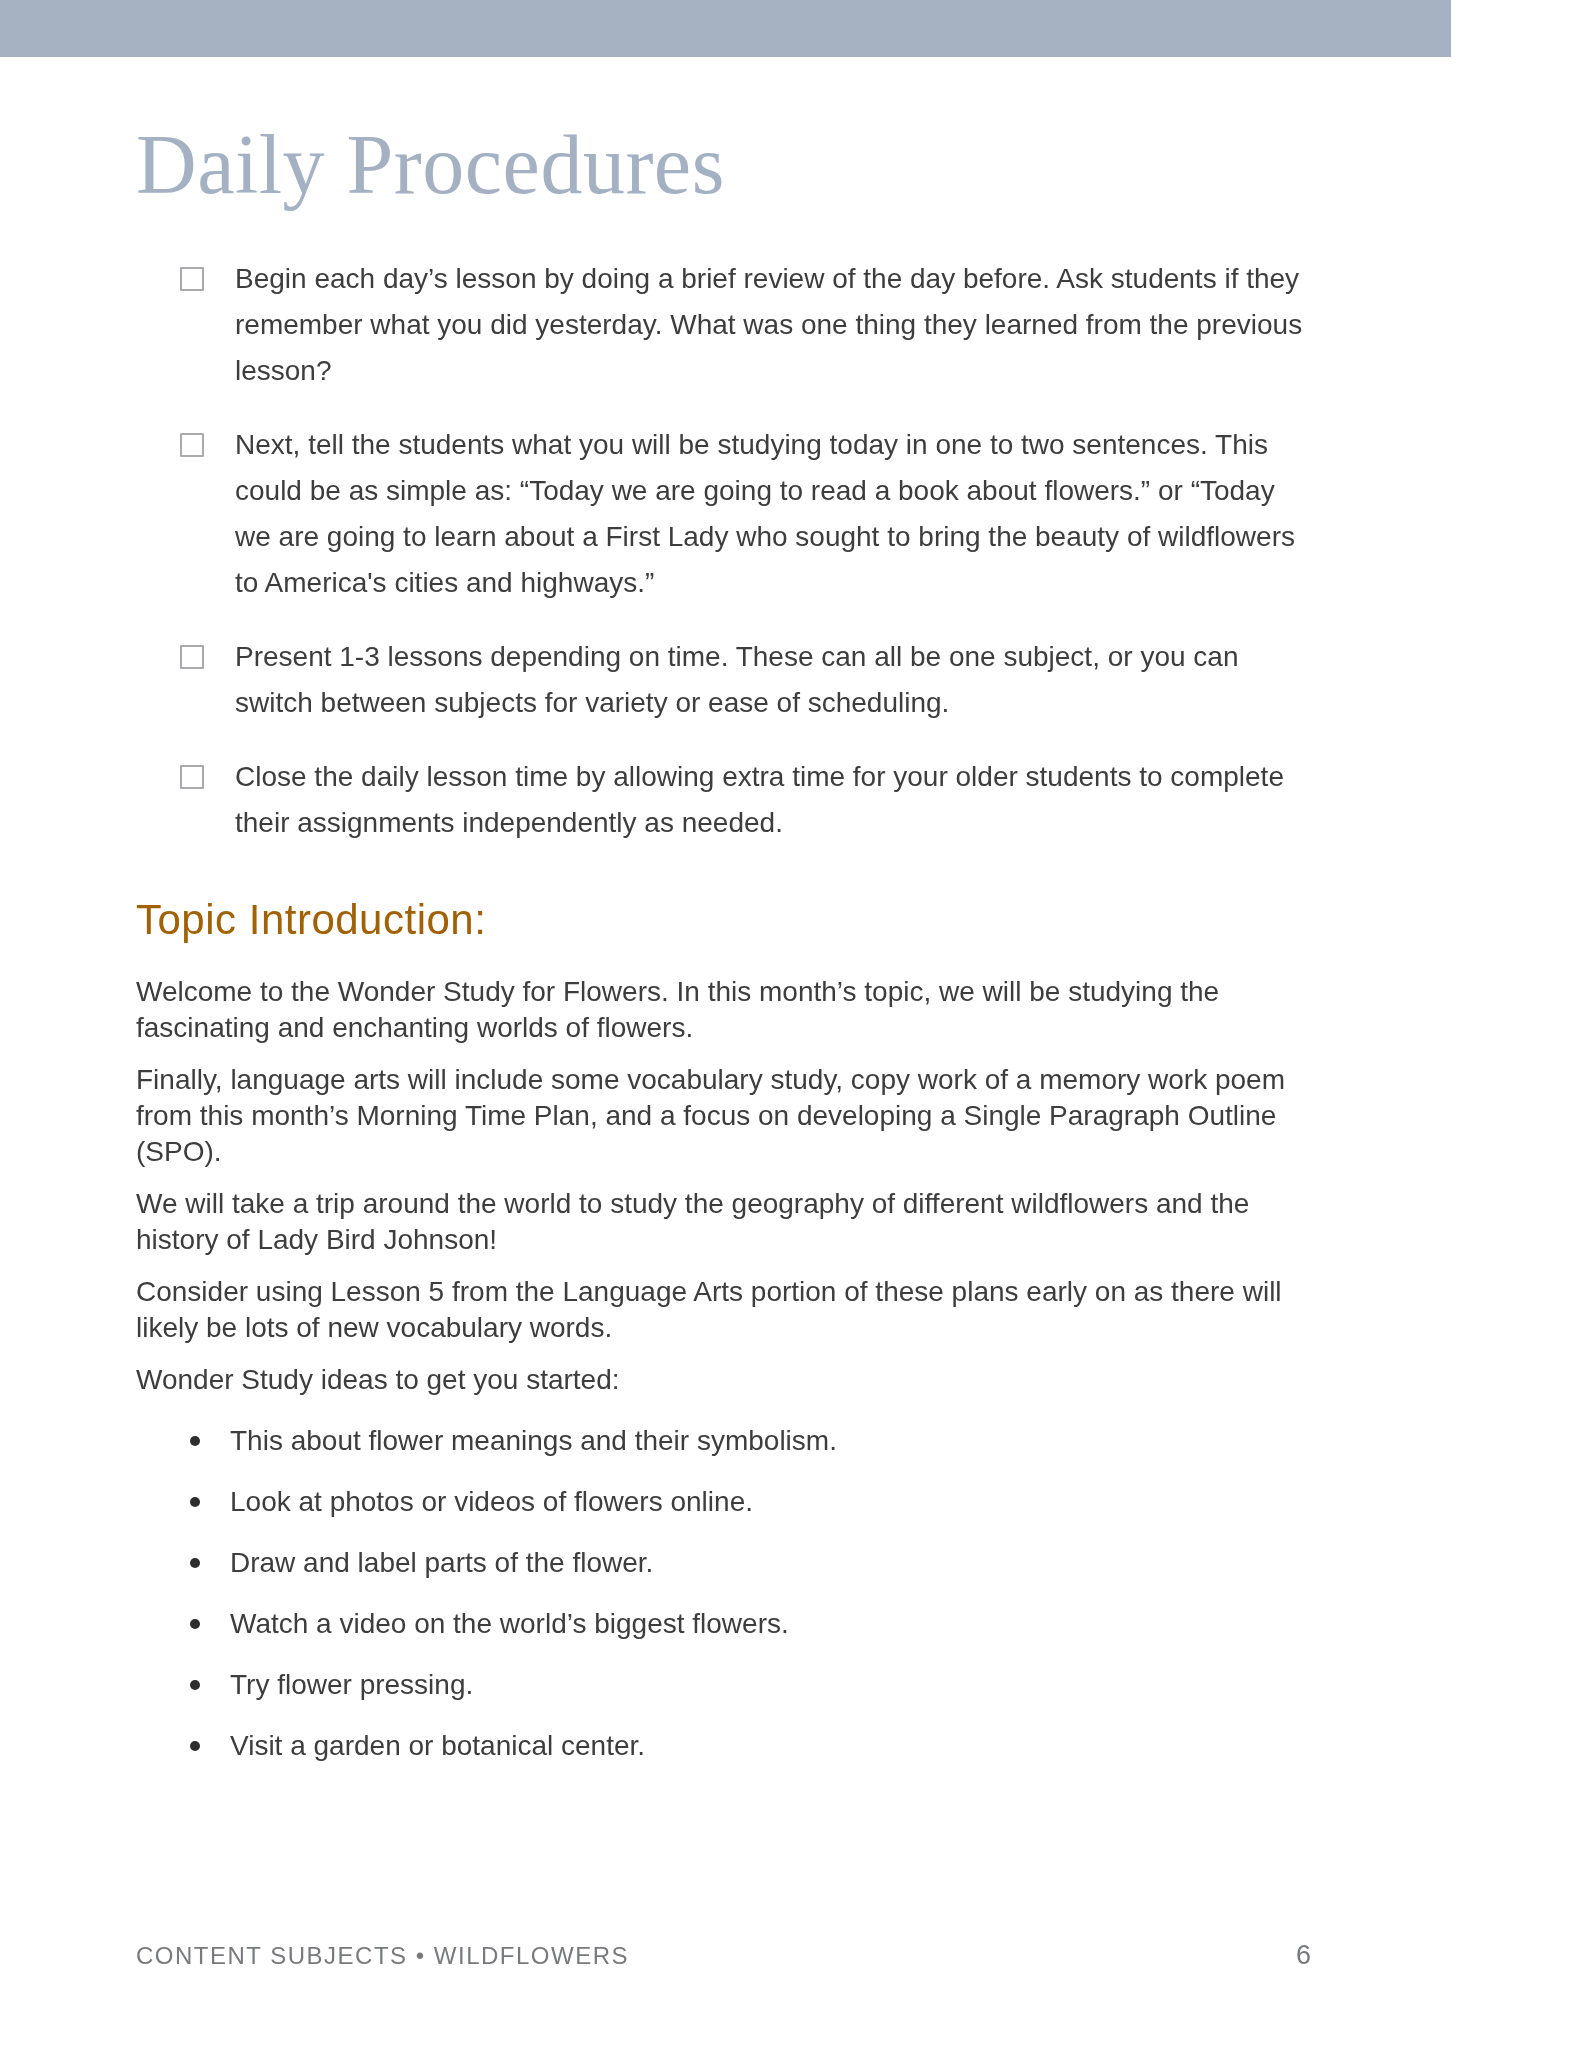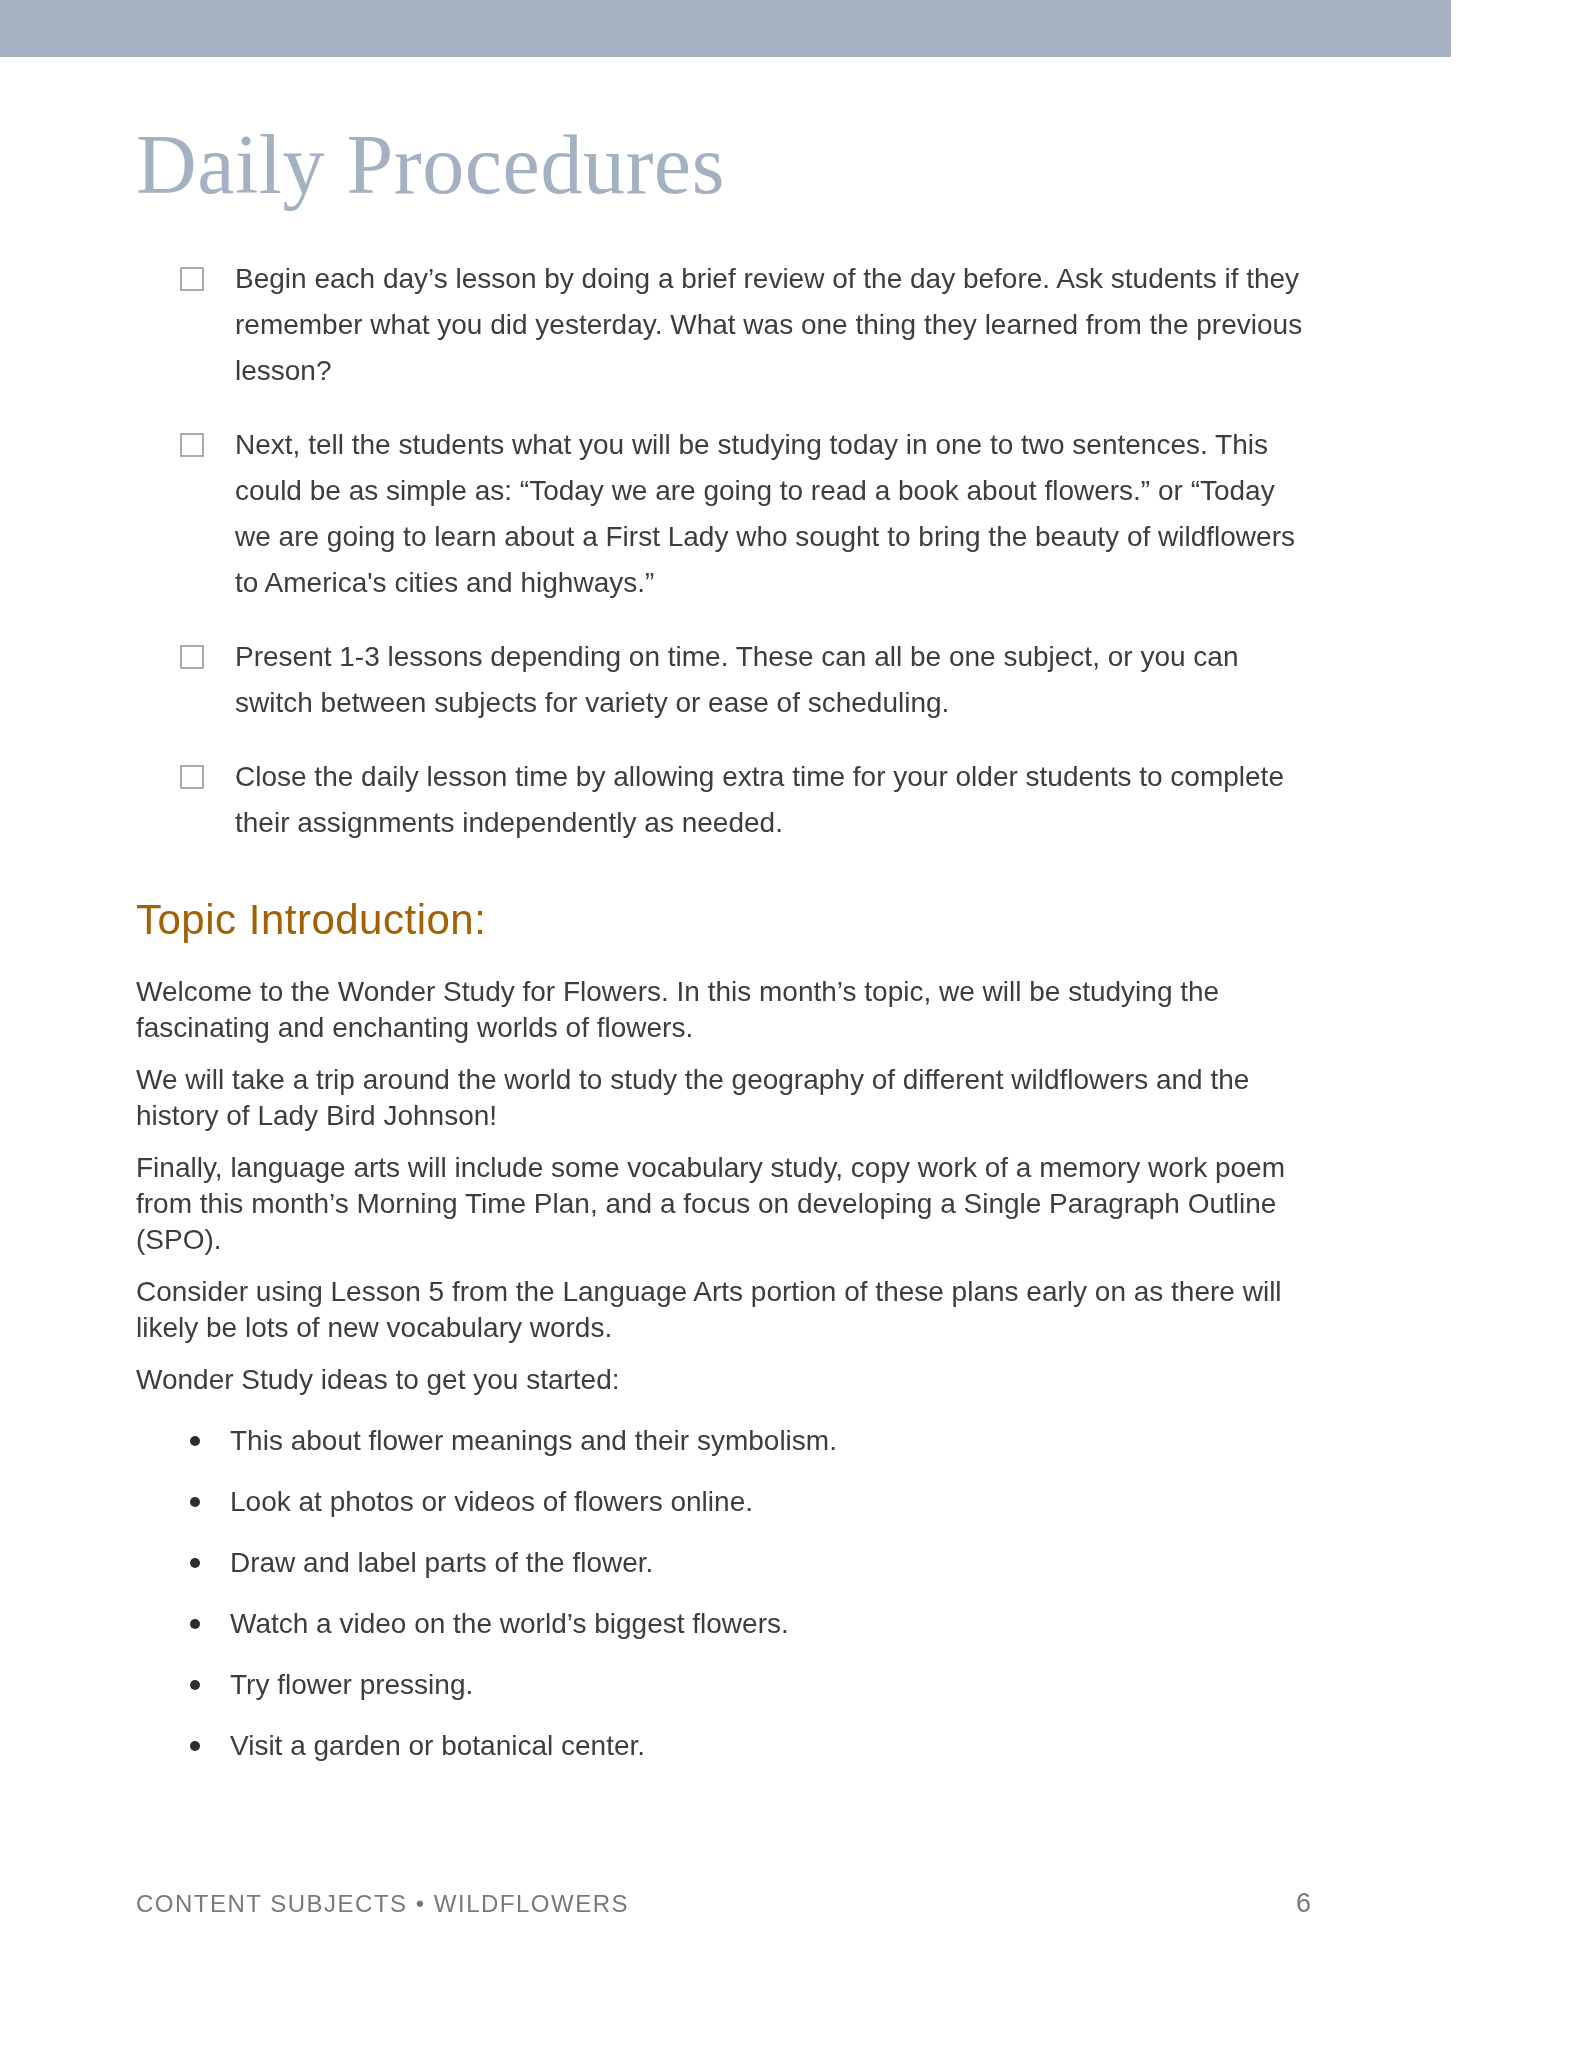--- a/index.html
+++ b/index.html
@@ -73,21 +73,21 @@
     width: 10px;
     height: 10px;
     border-radius: 50%;
     background: #2d2d2d;
     margin: 18px 30px 0 0;
   }
   .footer {
     position: absolute;
     left: 136px;
     right: 140px;
-    top: 1888px;
+    top: 1940px;
     display: flex;
     justify-content: space-between;
     align-items: baseline;
     color: #77797c;
   }
   .footer .crumb { font-size: 24px; letter-spacing: 1.5px; }
   .footer .pagenum { font-size: 27px; }
 </style>
 </head>
 <body>
@@ -115,22 +115,22 @@
       </li>
       <li class="check-item">
         <span class="checkbox"></span>
         <span class="check-text">Close the daily lesson time by allowing extra time for your older students to complete their assignments independently as needed.</span>
       </li>
     </ul>
 
     <h2 class="section-heading">Topic Introduction:</h2>
 
     <p>Welcome to the Wonder Study for Flowers. In this month’s topic, we will be studying the fascinating and enchanting worlds of flowers.</p>
+    <p>Finally, language arts will include some vocabulary study, copy work of a memory work poem from this month’s Morning Time Plan, and a focus on developing a Single Paragraph Outline (SPO).</p>
     <p>We will take a trip around the world to study the geography of different wildflowers and the history of Lady Bird Johnson!</p>
-    <p>Finally, language arts will include some vocabulary study, copy work of a memory work poem from this month’s Morning Time Plan, and a focus on developing a Single Paragraph Outline (SPO).</p>
     <p>Consider using Lesson 5 from the Language Arts portion of these plans early on as there will likely be lots of new vocabulary words.</p>
     <p>Wonder Study ideas to get you started:</p>
 
     <ul class="bullets">
       <li class="bullet-item">
         <span class="dot"></span>
         <span>This about flower meanings and their symbolism.</span>
       </li>
       <li class="bullet-item">
         <span class="dot"></span>

